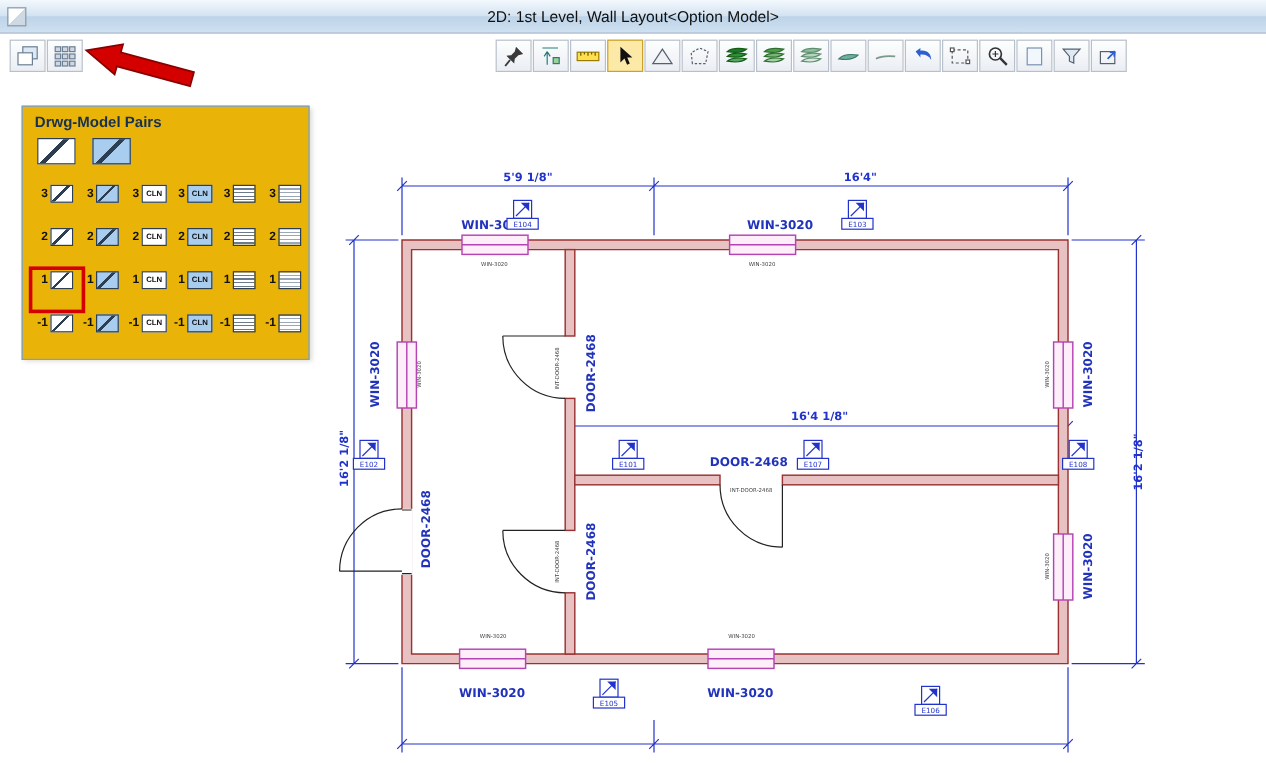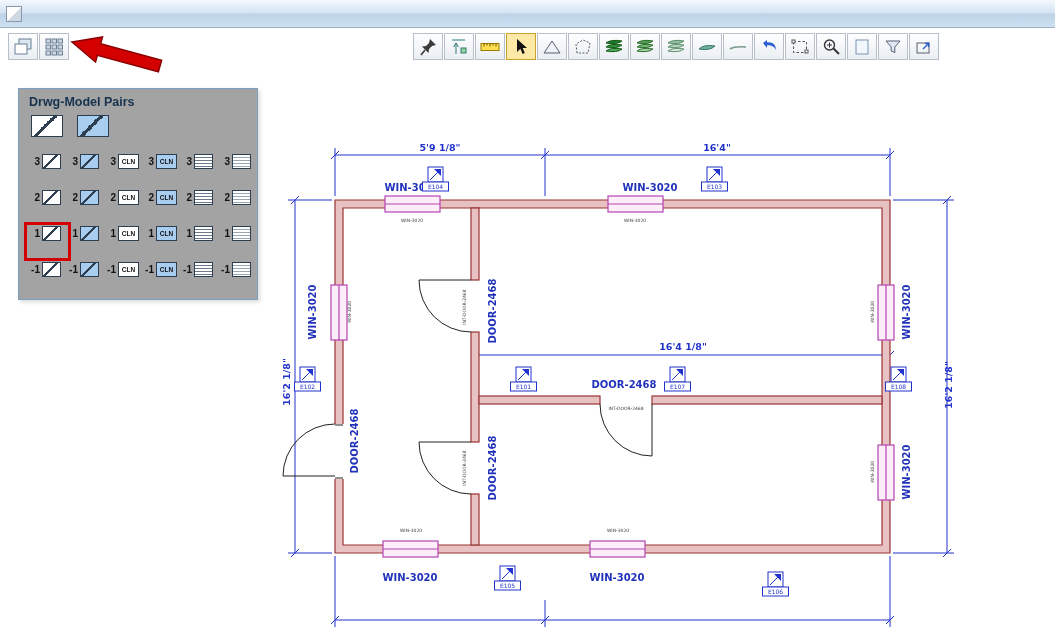--- a/index.html
+++ b/index.html
@@ -15,21 +15,21 @@
   
   .toolstrip{position:absolute;left:0;top:28px;width:1055px;height:38px;background:#fff;z-index:3}
   .tgroup{position:absolute;top:5px;display:flex}
   .tgroup.left{left:8px}
   .tgroup.center{left:413px}
   .tbtn{width:30px;height:27px;border:1px solid #b7c0ca;background:linear-gradient(#fefefe,#eaeef3);
     display:flex;align-items:center;justify-content:center;margin-right:1px;box-sizing:border-box}
   .tbtn.active{background:#fce9a8;border-color:#c9a227}
   .tbtn svg{display:block}
   
-  .palette{position:absolute;left:18px;top:88px;width:238px;height:210px;background:#a3a3a3;
+  .palette{position:absolute;left:18px;top:88px;width:238px;height:210px;background:#eab308;
     border:1px solid #7aa0c4;z-index:5;box-shadow:2px 2px 4px rgba(0,0,0,.15)}
   .ptitle{position:absolute;left:10px;top:6px;font-size:12.5px;color:#16324f;font-weight:600}
   .phdr{position:absolute;left:12px;top:26px;display:flex;gap:14px}
   .hdr-ic{width:30px;height:20px;border:1px solid #2c3e50;background-color:#fff;
     background-image:linear-gradient(135deg,transparent 42%,#2c3e50 42%,#2c3e50 52%,transparent 52%)}
   .hdr-ic.model{background-color:#a9cdef}
   .prow{position:absolute;left:10px;display:flex;gap:3px;height:28px;align-items:center}
   .cell{width:35px;display:flex;align-items:center;gap:2px}
   .cnum{width:11px;text-align:right;font-size:10px;font-weight:700;color:#111}
   .ic-sheet{width:17px;height:13px;border:1px solid #2c3e50;background-color:#fff;
@@ -193,20 +193,21 @@
         <path class="sym" d="M770,585L781,574"></path>
         <path d="M774,574L781,574L781,581Z" fill="#2233cc"></path>
         <rect class="sym" x="762.5" y="587" width="26" height="9"></rect>
         <text class="symtxt" x="775.5" y="594" text-anchor="middle">E106</text>
       </g>
   </g>
 </svg>
 
 <div class="titlebar">
   <span class="appicon"></span>
+  <span>2D: 1st Level, Wall Layout&lt;Option Model&gt;</span>
 </div>
 
 <div class="toolstrip">
   <div class="tgroup left">
     <div class="tbtn">
       <svg width="24" height="22" viewBox="0 0 24 22">
           <rect x="8" y="3" width="12" height="10" fill="#dce8f4" stroke="#6b7f95"></rect>
           <rect x="4" y="8" width="12" height="10" fill="#fff" stroke="#6b7f95"></rect>
         </svg>
     </div>

